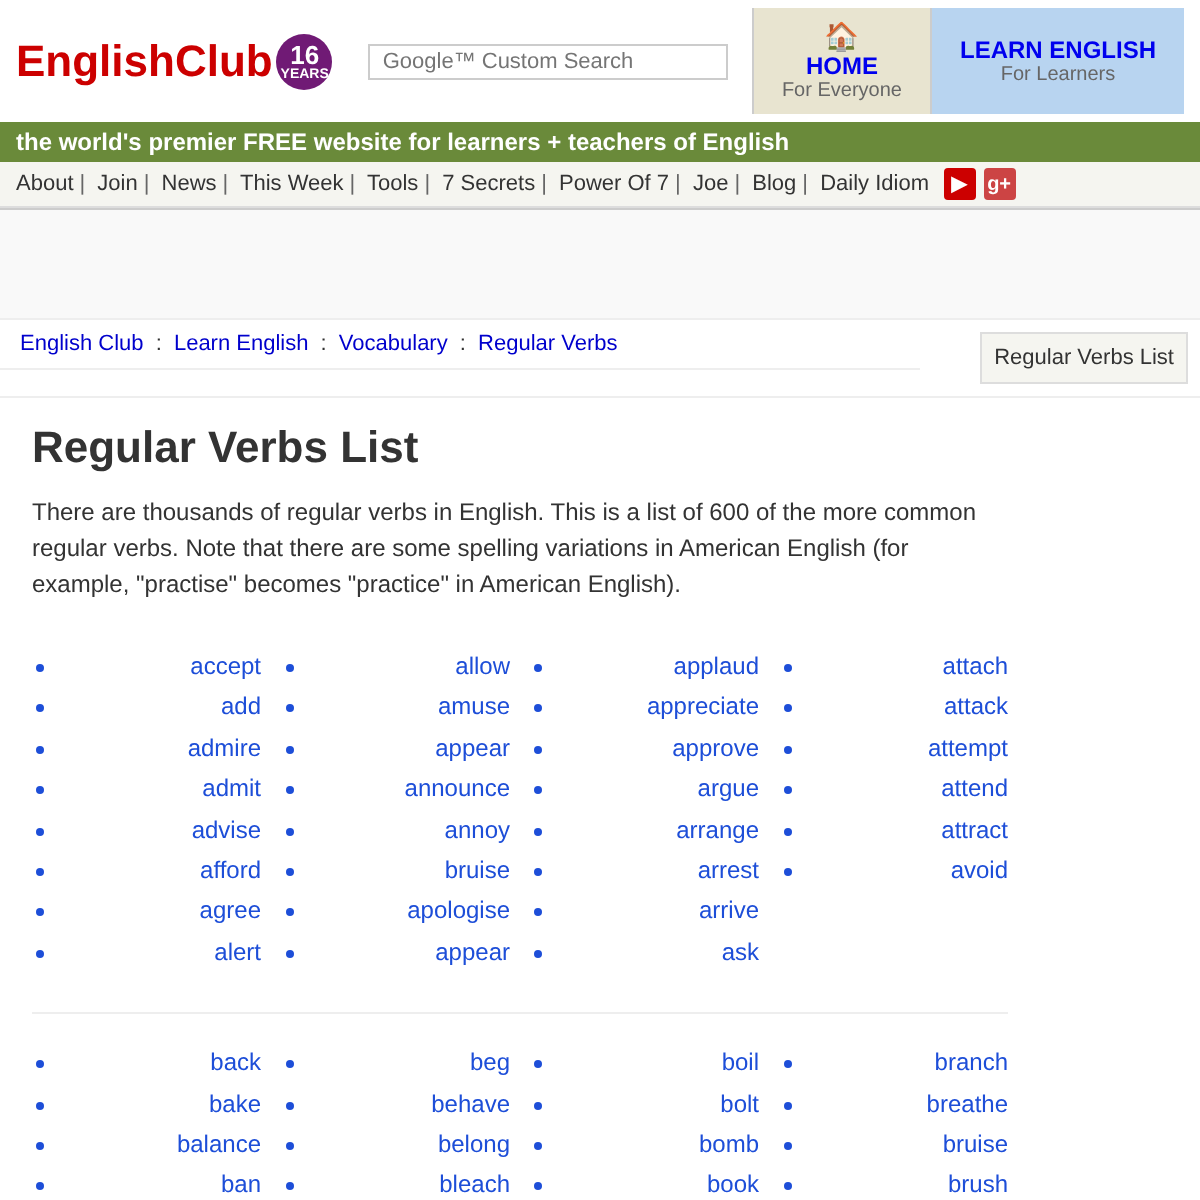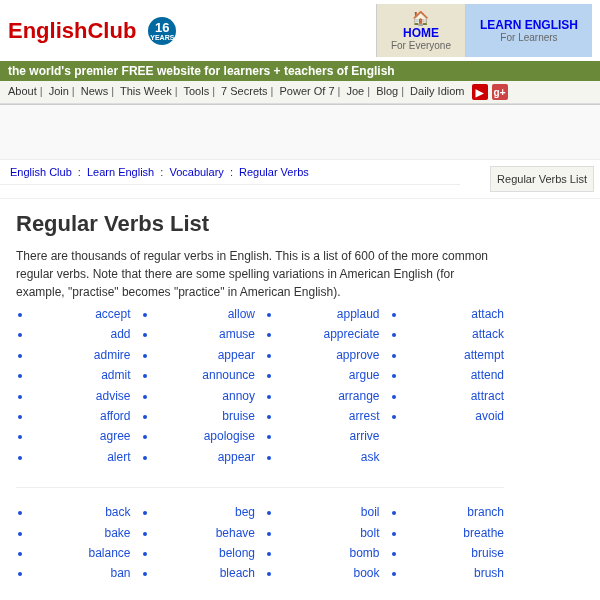--- a/index.html
+++ b/index.html
@@ -4,21 +4,21 @@
   <style>
     * { margin: 0; padding: 0; box-sizing: border-box; }
     body { font-family: Arial, Helvetica, sans-serif; font-size: 13px; background: #fff; color: #333; }
 
     
     #header { background: #fff; border-bottom: 1px solid #ccc; }
     #header-top { display: flex; align-items: center; padding: 4px 8px; gap: 8px; background: #fff; }
     #logo-area { display: flex; align-items: center; }
     .logo-text { font-size: 22px; font-weight: bold; color: #c00; }
     .logo-text span { color: #333; }
-    .years-badge { background: #0369a1; color: #fff; border-radius: 50%; width: 28px; height: 28px; display: flex; align-items: center; justify-content: center; font-size: 9px; font-weight: bold; flex-direction: column; margin-left: 12px; }
+    .years-badge { background: #701a75; color: #fff; border-radius: 50%; width: 28px; height: 28px; display: flex; align-items: center; justify-content: center; font-size: 9px; font-weight: bold; flex-direction: column; margin-left: 2px; }
     .years-badge .num { font-size: 13px; line-height: 1; }
     .years-badge .yr { font-size: 7px; line-height: 1; }
 
     #search-bar { display: flex; align-items: center; gap: 4px; margin-left: 10px; flex: 1; }
     #search-bar input { border: 1px solid #ccc; padding: 2px 6px; font-size: 11px; width: 180px; color: #999; }
     #search-bar button { background: #e8e8e8; border: 1px solid #aaa; padding: 2px 8px; font-size: 11px; cursor: pointer; }
 
     #nav-tabs { display: flex; align-items: stretch; }
     .nav-tab { display: flex; flex-direction: column; align-items: center; justify-content: center; padding: 6px 14px; border-left: 1px solid #ccc; cursor: pointer; font-size: 11px; text-decoration: none; }
     .nav-tab.home { background: #e8e4d0; }
@@ -46,21 +46,21 @@
     #breadcrumb { padding: 6px 10px; font-size: 11px; color: #333; border-bottom: 1px solid #eee; background: #fff; }
     #breadcrumb a { color: #00c; text-decoration: none; }
     .breadcrumb-sep { margin: 0 3px; }
 
     
     #content-wrapper { display: flex; }
     #main-content { flex: 1; padding: 12px 16px; max-width: 520px; }
     .sidebar-box { background: #f5f5f0; border: 1px solid #ddd; padding: 6px; font-size: 11px; text-align: right; }
 
     h1.page-title { font-size: 22px; color: #333; margin-bottom: 10px; font-weight: bold; }
-    .intro-text { font-size: 12px; line-height: 1.5; margin-bottom: 3px; color: #333; }
+    .intro-text { font-size: 12px; line-height: 1.5; margin-bottom: 22px; color: #333; }
 
     .verbs-section { margin-bottom: 20px; }
     .verbs-grid { display: grid; grid-template-columns: repeat(4, 1fr); gap: 2px 10px; }
     .verb-column ul { list-style: disc; padding-left: 16px; font-size: 12px; line-height: 1.7; }
     .verb-column ul li { color: #1d4ed8; text-align: right; }
 
     
     .section-divider { border: none; border-top: 1px solid #eee; margin: 14px 0; }
   </style>
 </head>
@@ -71,20 +71,21 @@
 
     <div id="logo-area">
       <span class="logo-text"><span style="color:#c00">English</span>Club</span>
       <div class="years-badge">
         <span class="num">16</span>
         <span class="yr">YEARS</span>
       </div>
     </div>
 
     <div id="search-bar">
+      <input type="text" placeholder="Google™ Custom Search" style="">
     </div>
 
     <div id="nav-tabs">
       <a class="nav-tab home" href="#">
         <span class="home-icon">🏠</span>
         <span class="tab-title">HOME</span>
         <span class="tab-sub">For Everyone</span>
       </a>
       <a class="nav-tab learn" href="#">
         <span class="tab-title">LEARN ENGLISH</span>

